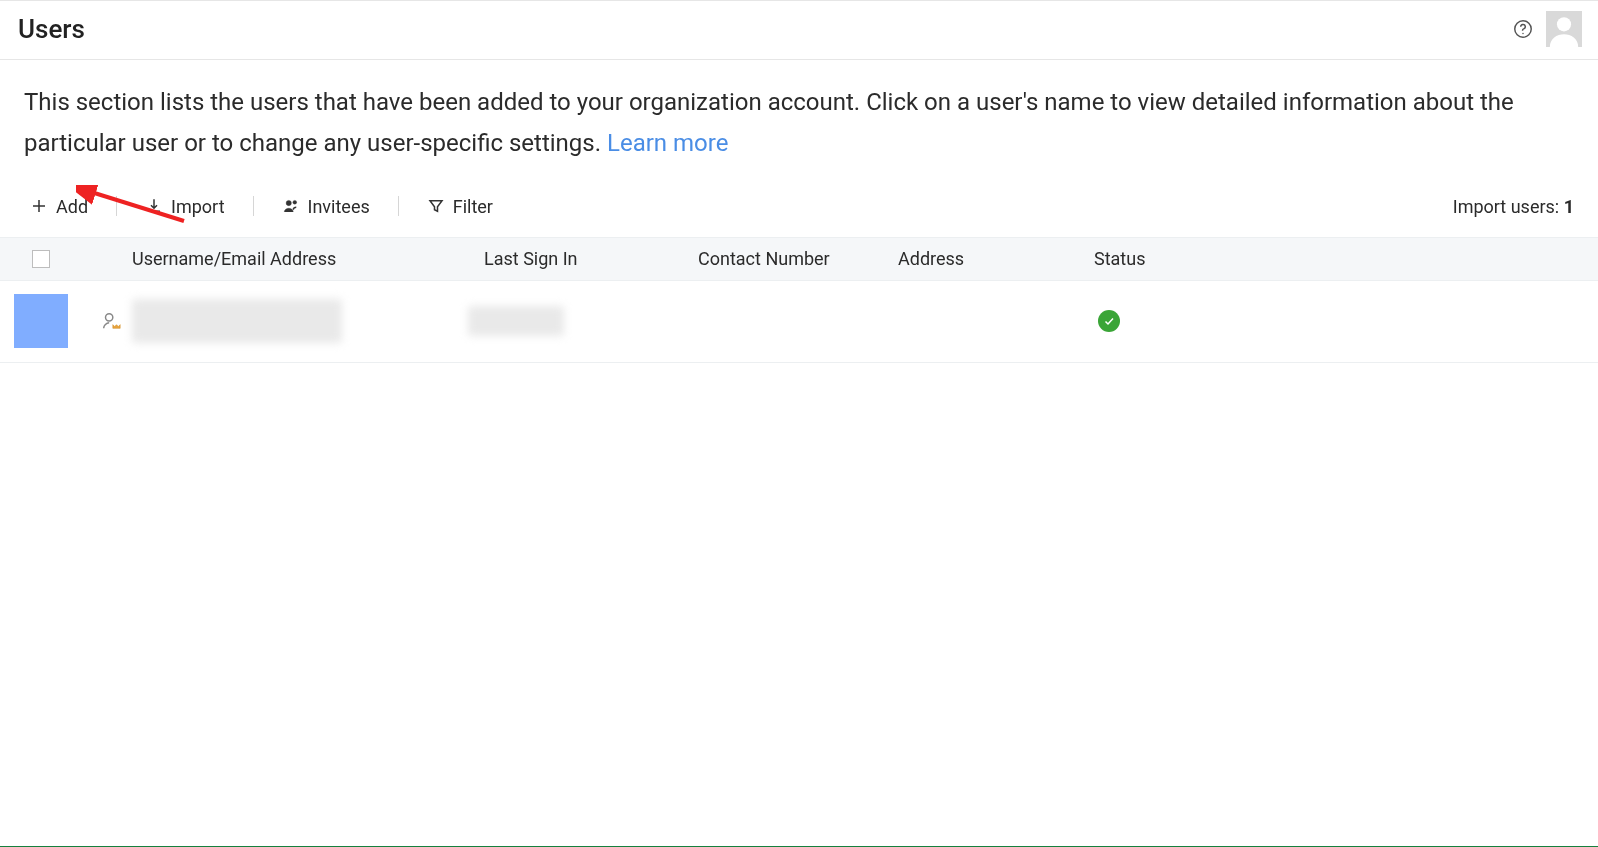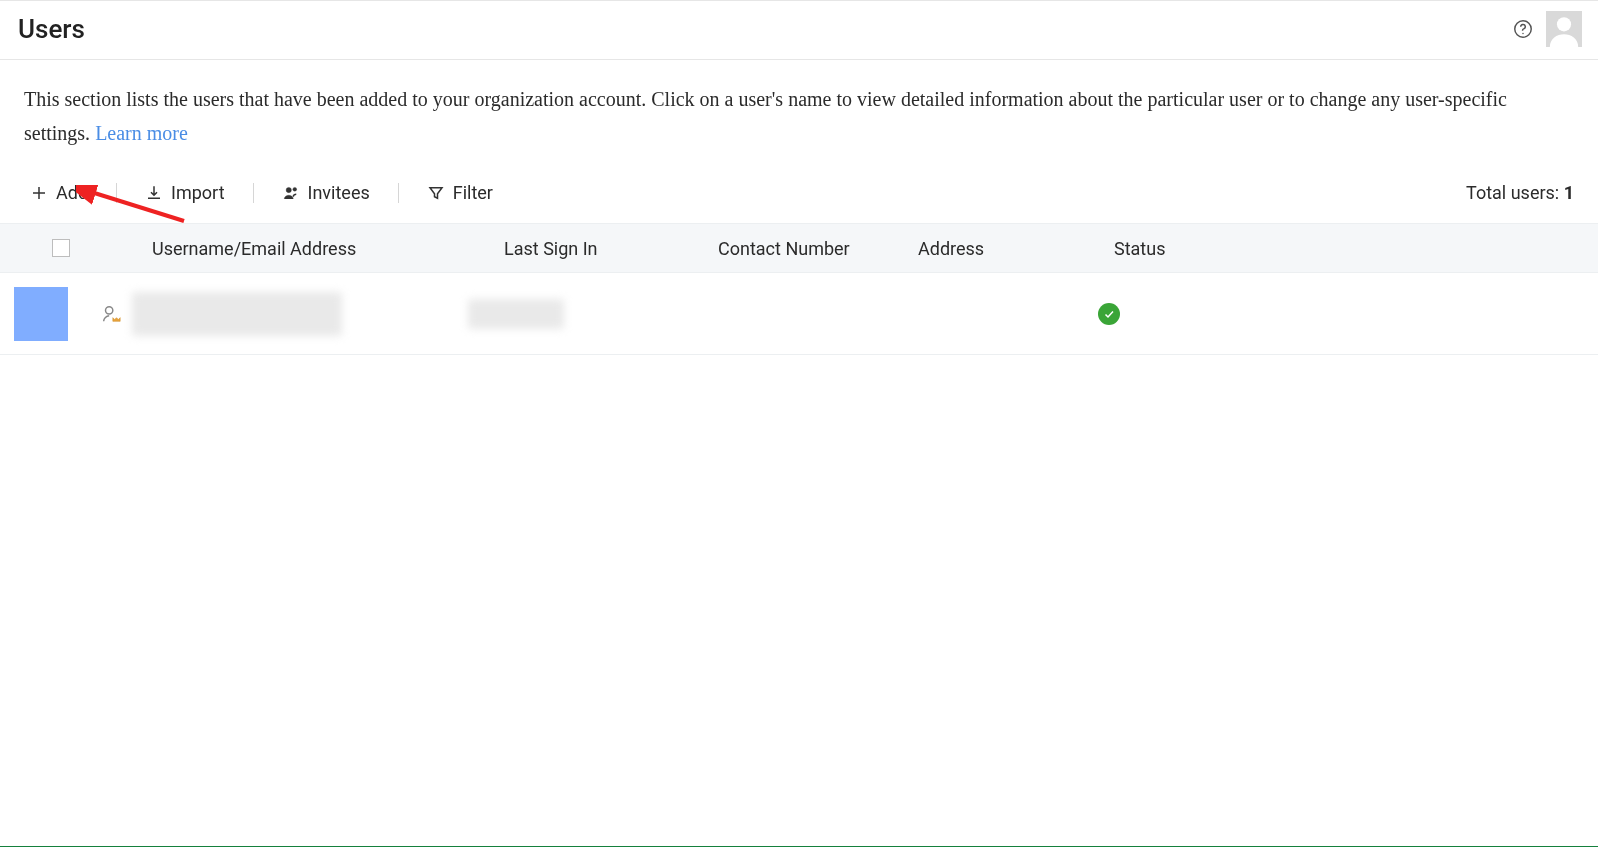--- a/index.html
+++ b/index.html
@@ -46,25 +46,24 @@
     width: 36px; height: 36px;
     background: #d9d9d9;
     display: flex;
     align-items: flex-end;
     justify-content: center;
     overflow: hidden;
   }
   .avatar svg { width: 34px; height: 34px; }
   .description {
     padding: 22px 24px 6px 24px;
-    font-size: 20px;
+    font-size: 24px;
     line-height: 1.7;
     color: #2b2b2b;
     max-width: 1560px;
-    font-family: Liberation Serif, serif;
   }
   .learn-more {
     color: #4a8de5;
     text-decoration: none;
     cursor: pointer;
   }
   .toolbar {
     display: flex;
     align-items: center;
     justify-content: space-between;
@@ -97,24 +96,24 @@
   }
   .toolbar-right .count {
     font-weight: 700;
   }
   .table-header {
     display: flex;
     align-items: center;
     background: #f5f7f9;
     border-top: 1px solid #eceff1;
     border-bottom: 1px solid #eceff1;
-    height: 50px;
-    font-size: 18px;
-    color: #2b2b2b;
-    padding-left: 32px;
+    height: 44px;
+    font-size: 18px;
+    color: #2b2b2b;
+    padding-left: 12px;
   }
   .col-check { width: 84px; display: flex; align-items: center; padding-left: 20px; }
   .col-avatar { width: 18px; }
   .col-username { flex: 0 0 370px; padding-left: 18px; }
   .col-signin  { flex: 0 0 214px; }
   .col-contact { flex: 0 0 200px; }
   .col-location{ flex: 0 0 196px; }
   .col-status  { flex: 0 0 150px; }
   .checkbox {
     width: 18px; height: 18px;
@@ -220,21 +219,21 @@
       </div>
       <span class="divider"></span>
       <div class="tb-btn">
         <svg viewBox="0 0 24 24" fill="none" stroke-width="2">
             <path d="M4 5h16l-6 8v6l-4-2v-4z"></path>
           </svg>
         <span>Filter</span>
       </div>
     </div>
     <div class="toolbar-right">
-      <span>Total users:</span>
+      <span>Import users:</span>
       <span class="count">1</span>
     </div>
   </div>
 
   <div class="table-header">
     <div class="col-check">
       <div class="checkbox"></div>
     </div>
     <div class="col-avatar"></div>
     <div class="col-username">Username/Email Address</div>

